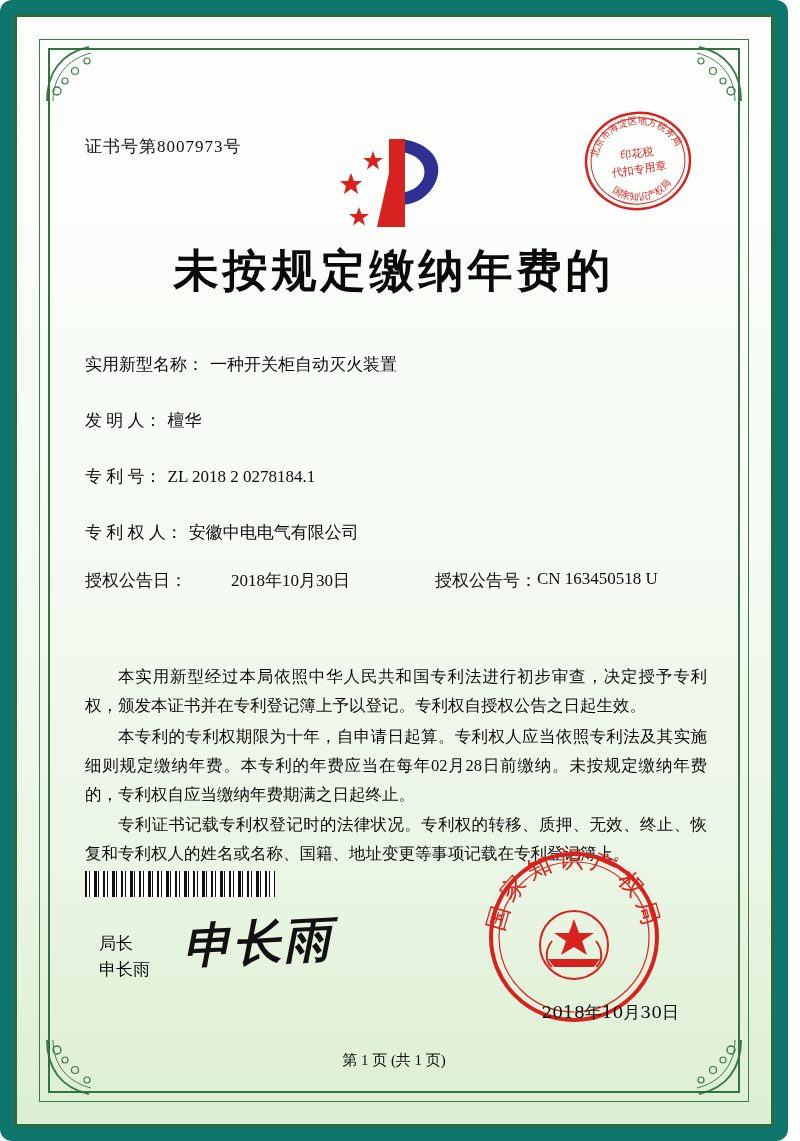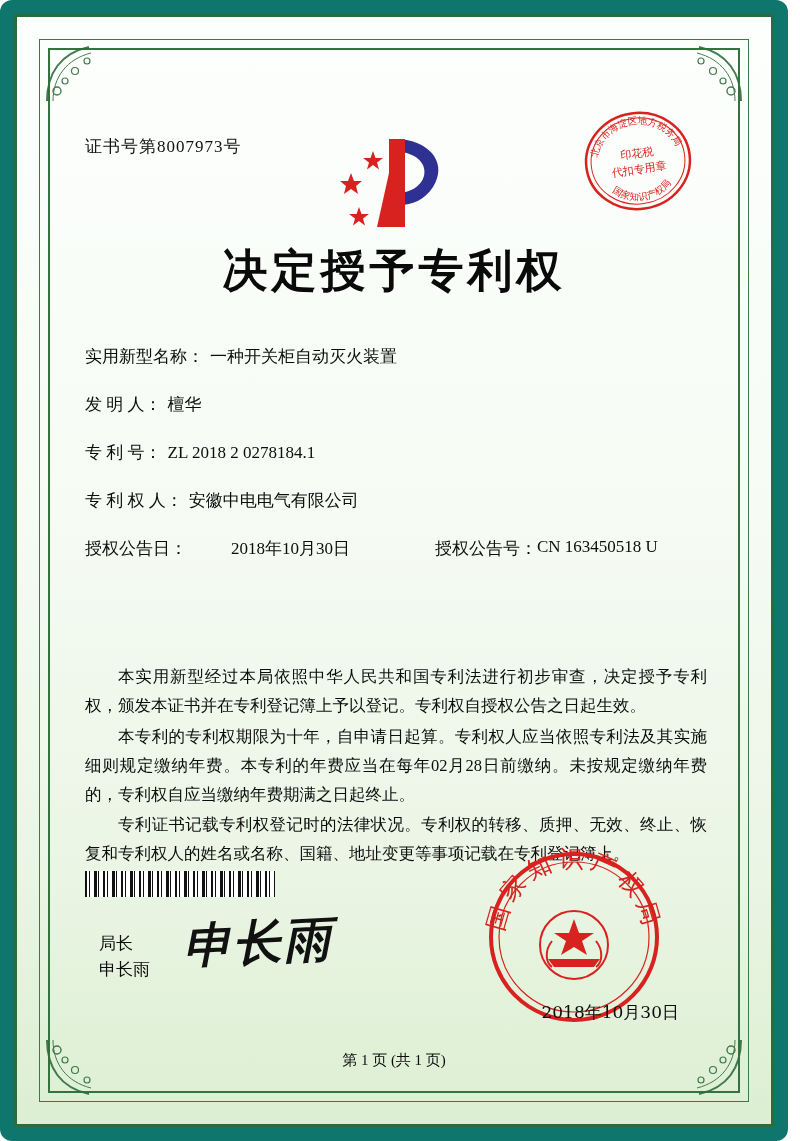--- a/index.html
+++ b/index.html
@@ -129,20 +129,21 @@
   .field {
     display: flex;
     align-items: baseline;
     font-size: 17px;
     color: #0d0d0d;
     margin-bottom: 25px;
   }
   .field .label {
     white-space: pre;
     flex: 0 0 auto;
+    margin-top: 8px;
   }
   .field .value {
     margin-left: 6px;
   }
   .field-row {
     display: flex;
     align-items: baseline;
     font-size: 17px;
     color: #0d0d0d;
     margin-bottom: 6px;
@@ -319,21 +320,21 @@
             <path id="tsBot" d="M 20 60 A 39 35 0 0 0 98 60" fill="none"></path>
             <text font-size="9.5" fill="#d7221f" font-family="'DejaVu Serif',serif">
               <textPath href="#tsBot" startOffset="50%" text-anchor="middle">国家知识产权局</textPath>
             </text>
             <text x="59" y="52" font-size="11" fill="#d7221f" text-anchor="middle" font-family="'DejaVu Serif',serif">印花税</text>
             <text x="59" y="68" font-size="11" fill="#d7221f" text-anchor="middle" font-family="'DejaVu Serif',serif">代扣专用章</text>
           </g>
         </svg>
       </div>
 
-      <div class="title">决定授予专利权</div>
+      <div class="title">未按规定缴纳年费的</div>
 
       <div class="fields">
 
         <div class="field">
           <span class="label">实用新型名称：</span>
           <span class="value">一种开关柜自动灭火装置</span>
         </div>
 
         <div class="field">
           <span class="label">发 明 人：</span>

